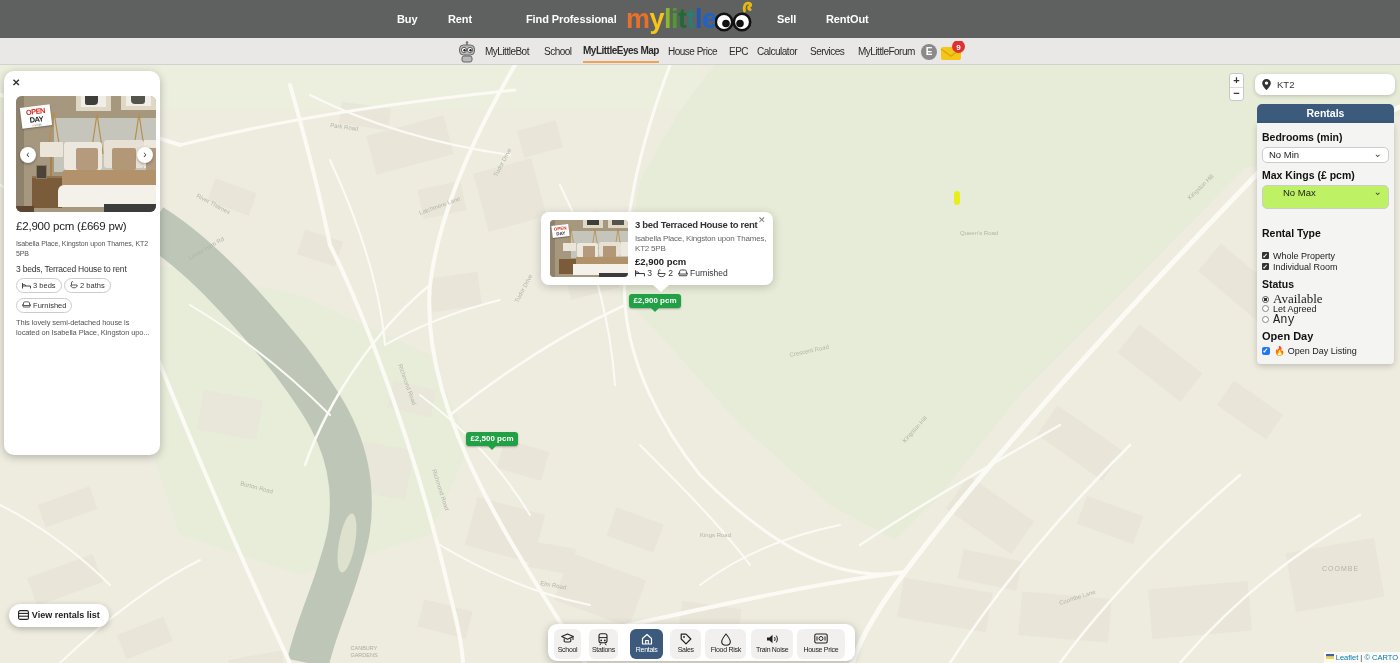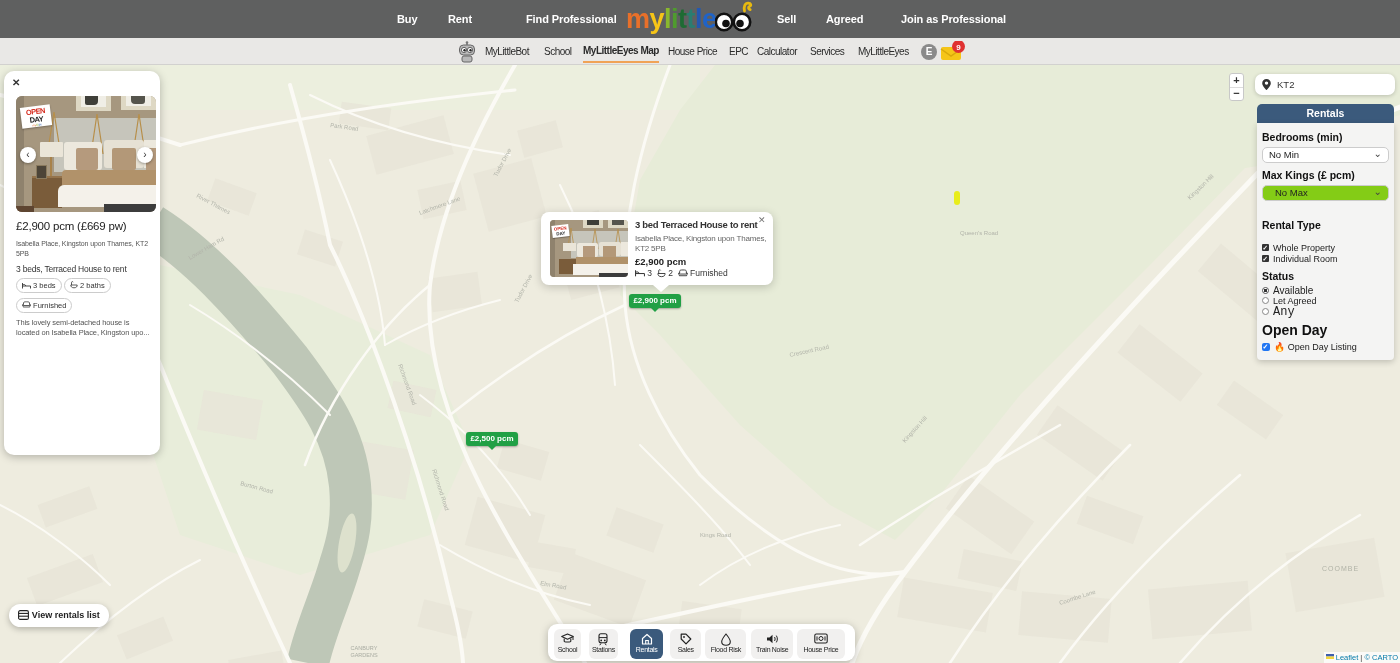--- a/index.html
+++ b/index.html
@@ -243,29 +243,29 @@
       <path d="M5.5,1 C3,1 1.2,2.9 1.2,5.2 C1.2,8.3 5.5,12 5.5,12 C5.5,12 9.8,8.3 9.8,5.2 C9.8,2.9 8,1 5.5,1 Z M5.5,6.8 A1.7,1.7 0 1 1 5.5,3.4 A1.7,1.7 0 0 1 5.5,6.8 Z" fill="#333"></path>
     </svg>
 <div style="position:absolute;left:22px;top:0;height:21px;line-height:21px;font-size:9.5px;color:#333;">KT2</div>
 </div>
 <div class="ov" id="rpanel" style="left:1257px;top:104px;width:137px;">
 <div style="height:19px;background:#3b5a7c;border-radius:5px 5px 0 0;color:#fff;font-size:10.5px;font-weight:bold;text-align:center;line-height:19px;">Rentals</div>
 <div style="background:#f4f4f3;border-radius:0 0 4px 4px;box-shadow:0 2px 6px rgba(0,0,0,0.2);padding:8px 5px 7px 5px;box-sizing:border-box;">
 <div style="font-size:10.5px;font-weight:bold;color:#111;">Bedrooms (min)</div>
 <div style="margin-top:4px;height:16px;box-sizing:border-box;background:#fff;border:1px solid #ccc;border-radius:5px;font-size:9.5px;color:#222;line-height:14px;padding-left:6px;position:relative;">No Min<span style="position:absolute;right:6px;top:-1px;color:#444;font-size:10px;">⌄</span></div>
 <div style="margin-top:6px;font-size:10.5px;font-weight:bold;color:#111;">Max Kings (£ pcm)</div>
-<div style="margin-top:4px;height:16px;box-sizing:border-box;background:#84cc16;border:1px solid #ccc;border-radius:5px;font-size:9.5px;color:#222;line-height:14px;padding-left:12px;position:relative;">No Max<span style="position:absolute;right:6px;top:-1px;color:#444;font-size:10px;">⌄</span></div>
+<div style="margin-top:4px;height:24px;box-sizing:border-box;background:#bef264;border:1px solid #ccc;border-radius:5px;font-size:9.5px;color:#222;line-height:14px;padding-left:20px;position:relative;">No Max<span style="position:absolute;right:6px;top:-1px;color:#444;font-size:10px;">⌄</span></div>
 <div style="margin-top:18px;font-size:10.5px;font-weight:bold;color:#111;">Rental Type</div>
 <div style="margin-top:12px;font-size:9px;color:#222;line-height:11px;"><span class="cb"></span>Whole Property</div>
 <div style="font-size:9px;color:#222;line-height:11px;"><span class="cb"></span>Individual Room</div>
 <div style="margin-top:5px;font-size:10.5px;font-weight:bold;color:#111;">Status</div>
-<div style="margin-top:3px;font-size:10px;color:#222;line-height:11px;"><span class="rd sel"></span>Available</div>
+<div style="margin-top:3px;font-size:13px;color:#222;line-height:11px;font-family:Liberation Serif, serif;"><span class="rd sel"></span>Available</div>
 <div style="font-size:9px;color:#222;line-height:11px;"><span class="rd"></span>Let Agreed</div>
 <div style="font-size:12px;color:#222;line-height:11px;font-family:Liberation Mono, monospace;"><span class="rd"></span>Any</div>
-<div style="margin-top:4px;font-size:14px;font-weight:bold;color:#111;">Open Day</div>
+<div style="margin-top:4px;font-size:11px;font-weight:bold;color:#111;">Open Day</div>
 <div style="margin-top:4px;font-size:9px;color:#222;line-height:11px;"><span style="display:inline-block;width:8px;height:8px;background:#2176f3;border-radius:2px;margin-right:4px;position:relative;top:1px;color:#fff;font-size:7px;line-height:8px;text-align:center;font-weight:bold;"><span style="position:absolute;left:0.5px;top:0;">✓</span></span><span style="color:#e8590c;">🔥</span> Open Day Listing</div>
 </div>
 </div>
 
 <div class="ov" id="toolbar" style="left:548px;top:624px;width:307px;height:37px;background:#fff;border-radius:9px;box-shadow:0 2px 8px rgba(0,0,0,0.25);">
 <div class="tb" style="left:5.7px;width:27.7px;"><div class="tbi"><svg width="13" height="12" viewBox="0 0 13 12">
           <path d="M6.5,1 L12.3,3.6 L6.5,6.2 L0.7,3.6 Z" fill="none" stroke="#222" stroke-width="1.1" stroke-linejoin="round"></path>
           <path d="M3.2,5.4 L3.2,8.2 C3.2,9.3 9.8,9.3 9.8,8.2 L9.8,5.4" fill="none" stroke="#222" stroke-width="1.1"></path>
           <path d="M12,4 L12,7" stroke="#222" stroke-width="1"></path>
         </svg></div>School</div>
@@ -319,42 +319,41 @@
 <span style="font-weight:bold;font-size:27px;letter-spacing:-0.5px;line-height:38px;vertical-align:middle;"><span style="color:#e8702a">m</span><span style="color:#f6c517">y</span><span style="color:#8ab82e">l</span><span style="color:#4f9b2e">i</span><span style="color:#1e6b33">t</span><span style="color:#2a7d70">t</span><span style="color:#2458b0">l</span><span style="color:#1f63c8">e</span></span><span style="display:inline-block;vertical-align:middle;position:relative;top:1px;margin-left:-2px;">
 <svg width="38" height="34" viewBox="0 0 38 34">
 <path d="M29.5,10 C28.5,5.5 30,2.2 33.2,2.2 C36,2.2 36.6,4.8 34.6,5.4 C33,5.9 33.2,8 35.2,8.6" fill="none" stroke="#e7b90f" stroke-width="2.8" stroke-linecap="round"></path>
 <circle cx="9" cy="21" r="8.2" fill="#fff" stroke="#111" stroke-width="2.6"></circle>
 <circle cx="11" cy="22.5" r="3.8" fill="#111"></circle>
 <circle cx="27" cy="21" r="8.2" fill="#fff" stroke="#111" stroke-width="2.6"></circle>
 <circle cx="25" cy="22.5" r="3.8" fill="#111"></circle>
 </svg></span>
 </div>
 <div class="tn" style="left:777px;">Sell</div>
-<div class="tn" style="left:826px;">Agreed</div>
-<div class="tn" style="left:901px;">Join as Professional</div>
+<div class="tn" style="left:826px;">RentOut</div>
 </div>
 <div id="subnav">
 <svg style="position:absolute;left:457px;top:3px;" width="20" height="22" viewBox="0 0 20 22">
 <line x1="10" y1="4" x2="10" y2="1" stroke="#777" stroke-width="1.5"></line>
 <circle cx="10" cy="1.5" r="1.3" fill="#777"></circle>
 <rect x="2.5" y="4" width="15" height="10" rx="4" fill="#b9b9b9" stroke="#666" stroke-width="1"></rect>
 <circle cx="7" cy="9" r="2.6" fill="#fff" stroke="#444" stroke-width="0.8"></circle>
 <circle cx="13" cy="9" r="2.6" fill="#fff" stroke="#444" stroke-width="0.8"></circle>
 <circle cx="7.5" cy="9.3" r="1.2" fill="#222"></circle>
 <circle cx="13.5" cy="9.3" r="1.2" fill="#222"></circle>
 <rect x="5" y="15" width="10" height="6" rx="2" fill="#b9b9b9" stroke="#666" stroke-width="1"></rect>
 </svg>
 <div class="sn" style="left:485px;">MyLittleBot</div>
 <div class="sn" style="left:544px;">School</div>
 <div class="sn" style="left:583px;font-weight:bold;border-bottom:2px solid #f0a356;height:23px;line-height:25px;">MyLittleEyes Map</div>
 <div class="sn" style="left:668px;">House Price</div>
 <div class="sn" style="left:729px;">EPC</div>
 <div class="sn" style="left:757px;">Calculator</div>
 <div class="sn" style="left:810px;">Services</div>
-<div class="sn" style="left:858px;">MyLittleEyes</div>
+<div class="sn" style="left:858px;">MyLittleForum</div>
 <div style="position:absolute;left:921px;top:6px;width:16px;height:16px;border-radius:50%;background:#8a8a8a;color:#fff;font-size:10px;font-weight:bold;text-align:center;line-height:16px;">E</div>
 <svg style="position:absolute;left:940px;top:3px;" width="26" height="20" viewBox="0 0 26 20">
 <rect x="1" y="6" width="20" height="13" rx="2" fill="#f5c518"></rect>
 <path d="M1,8 L11,15 L21,8" fill="none" stroke="#d9a90c" stroke-width="1.5"></path>
 <circle cx="18.5" cy="5.5" r="6.5" fill="#e03131"></circle>
 <text x="18.5" y="8.5" font-size="8" fill="#fff" text-anchor="middle" font-weight="bold" font-family="Liberation Sans,sans-serif">9</text>
 </svg>
 </div>
 
 </body></html>

